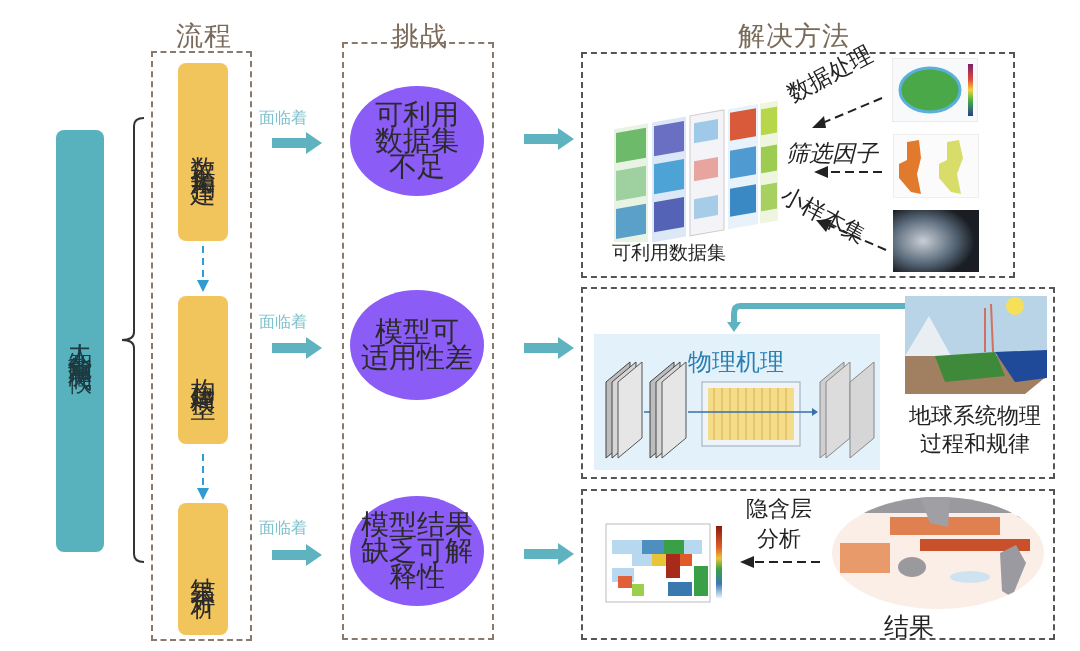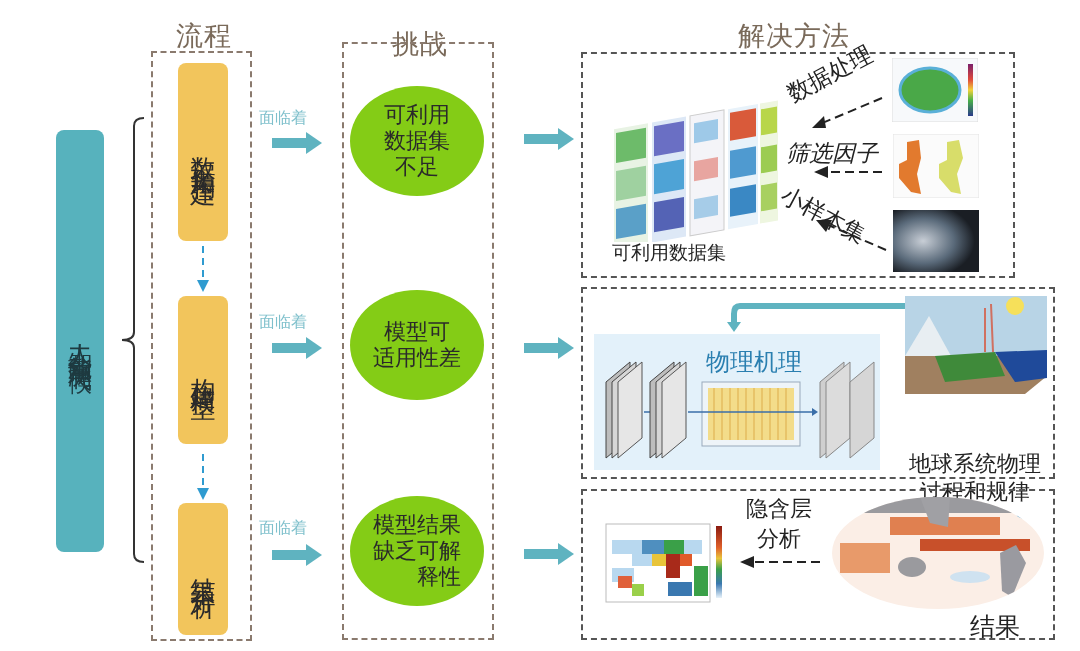--- a/index.html
+++ b/index.html
@@ -12,30 +12,30 @@
   .root { position:absolute; left:56px; top:130px; width:48px; height:422px; background:#57b2bd;
           border-radius:8px; display:flex; align-items:center; justify-content:center; }
   .vtext { writing-mode:vertical-rl; text-orientation:upright; letter-spacing:4px; }
   .root span { font-size:24px; color:#1e3a40; }
   .step { position:absolute; left:178px; width:50px; background:#f2c55c; border-radius:8px;
           display:flex; align-items:center; justify-content:center; }
   .step span { font-size:25px; color:#2a2a2a; letter-spacing:6px; }
   .face-label { position:absolute; font-size:16px; color:#7fc0cc; }
   .arrow { position:absolute; }
   .ellipse { position:absolute; left:350px; width:134px; height:110px; border-radius:50%;
-             background:#84cc16; display:flex; align-items:center; justify-content:center;
-             text-align:center; font-size:22px; line-height:26px; color:#2a2a2a; }
+             background:#8b5cf6; display:flex; align-items:center; justify-content:center;
+             text-align:center; font-size:28px; line-height:26px; color:#2a2a2a; }
   .sol-label { position:absolute; font-size:23px; color:#222; white-space:nowrap; }
   .img-block { position:absolute; }
 </style>
 </head>
 <body>
 
 <div class="col-title" style="left:176px;top:18px;">流程</div>
-<div class="col-title" style="left:392px;top:26px;">挑战</div>
+<div class="col-title" style="left:392px;top:18px;">挑战</div>
 <div class="col-title" style="left:738px;top:18px;">解决方法</div>
 
 <div class="root">
   <span class="vtext">人工智能预测气候</span>
 </div>
 
 <svg class="abs" style="left:116px;top:112px;" width="32" height="456">
   <path d="M28 6 Q18 6 18 14 L18 220 Q18 228 6 228 Q18 228 18 236 L18 442 Q18 450 28 450" fill="none" stroke="#333" stroke-width="2"></path>
 </svg>
 
@@ -81,21 +81,21 @@
       <div>数据集</div>
       <div>不足</div>
     </div>
 </div>
 <div class="ellipse" style="top:290px;">
   <div>
       <div>模型可</div>
       <div>适用性差</div>
     </div>
 </div>
-<div class="ellipse" style="top:496px;text-align:right;">
+<div class="ellipse" style="top:496px;">
   <div>
       <div>模型结果</div>
       <div>缺乏可解</div>
       <div>释性</div>
     </div>
 </div>
 
 <svg class="arrow" style="left:524px;top:128px;" width="52" height="22">
   <rect x="0" y="6" width="36" height="10" fill="#5fb3c0"></rect>
     <polygon points="34,0 50,11 34,22" fill="#5fb3c0"></polygon>
@@ -220,32 +220,32 @@
     <polygon points="212,48 218,52 212,56" fill="#3a6ea8"></polygon>
   <g>
     <polygon points="220,22 244,2 244,78 220,98" fill="#cfcfcf" stroke="#888"></polygon>
       <polygon points="226,22 250,2 250,78 226,98" fill="#dcdcdc" stroke="#888"></polygon>
   </g>
   <line x1="252" y1="52" x2="270" y2="52" stroke="#3a6ea8" stroke-width="1.5"></line>
   <g>
     <polygon points="250,22 274,2 274,78 250,98" fill="#d6d6d6" stroke="#888"></polygon>
   </g>
 </svg>
-<div class="sol-label" style="left:688px;top:346px;color:#2a7fb0;font-size:24px;margin-left:18px;">物理机理</div>
+<div class="sol-label" style="left:688px;top:346px;color:#2a7fb0;font-size:24px;">物理机理</div>
 <svg class="img-block" style="left:905px;top:296px;" width="142" height="100">
   <rect x="0" y="0" width="142" height="60" fill="#b8d4e6"></rect>
   <polygon points="0,60 24,20 46,60" fill="#e8eef2"></polygon>
   <circle cx="110" cy="10" r="9" fill="#f6e05a"></circle>
   <polygon points="0,60 142,60 142,80 120,98 0,98" fill="#a08060"></polygon>
   <polygon points="30,60 90,56 100,80 40,86" fill="#3f8a3a"></polygon>
   <polygon points="90,56 142,54 142,82 110,86" fill="#1f4a9a"></polygon>
   <line x1="80" y1="12" x2="80" y2="56" stroke="#d07060" stroke-width="2"></line>
   <line x1="86" y1="8" x2="88" y2="56" stroke="#d07060" stroke-width="2"></line>
 </svg>
-<div class="sol-label" style="left:902px;top:402px;text-align:center;width:146px;font-size:22px;line-height:28px;margin-top:48px;">
+<div class="sol-label" style="left:902px;top:402px;text-align:center;width:146px;font-size:22px;line-height:28px;">
   <div>地球系统物理</div>
   <div>过程和规律</div>
 </div>
 
 <div class="dash-box dark" style="left:581px;top:489px;width:474px;height:151px;"></div>
 <svg class="img-block" style="left:596px;top:520px;" width="136" height="90">
   <rect x="10" y="4" width="104" height="78" fill="#fff" stroke="#bbb"></rect>
   <rect x="16" y="20" width="30" height="14" fill="#b8d8ef"></rect>
     <rect x="46" y="20" width="22" height="14" fill="#4f8fbf"></rect>
     <rect x="68" y="20" width="20" height="14" fill="#3aa048"></rect>
@@ -291,13 +291,13 @@
     <rect x="60" y="24" width="110" height="18" fill="#e08050"></rect>
     <rect x="90" y="46" width="110" height="12" fill="#c8502a"></rect>
     <rect x="10" y="50" width="50" height="30" fill="#e89a6a"></rect>
     <path d="M90 4 L120 4 L118 34 L100 30 Z" fill="#a0a0a4"></path>
     <path d="M170 60 L186 52 L196 70 L182 104 L172 98 Z" fill="#9a9aa0"></path>
     <ellipse cx="82" cy="74" rx="14" ry="10" fill="#9a9a9e"></ellipse>
     <ellipse cx="140" cy="84" rx="20" ry="6" fill="#cfe2f0"></ellipse>
     <ellipse cx="196" cy="20" rx="10" ry="6" fill="#6aaed8"></ellipse>
   </g>
 </svg>
-<div class="sol-label" style="left:970px;top:610px;font-size:25px;">结果</div>
+<div class="sol-label" style="left:884px;top:610px;font-size:25px;">结果</div>
 
 </body></html>

